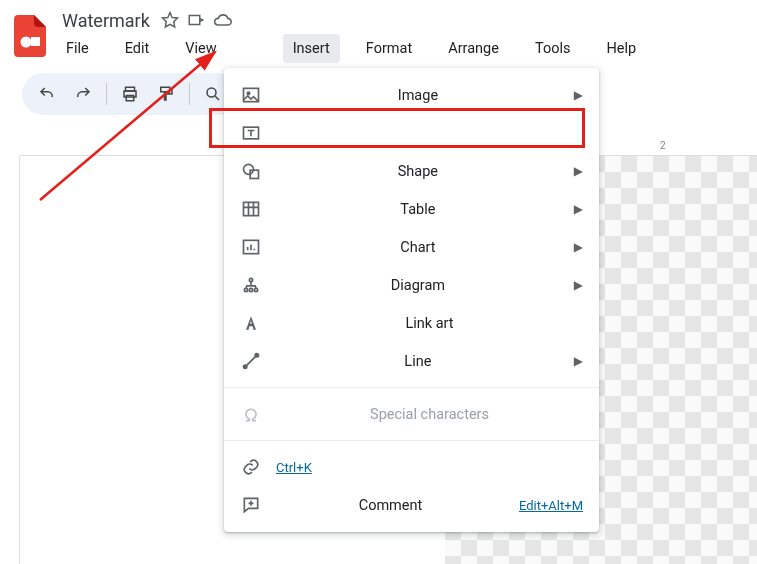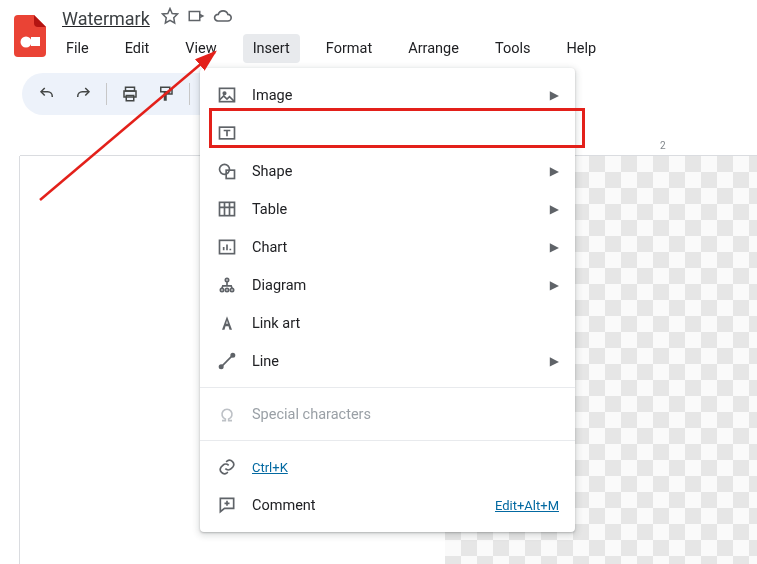--- a/index.html
+++ b/index.html
@@ -19,24 +19,24 @@
     padding: 6px 0 0 12px;
   }
   .logo {
     width: 36px; height: 48px;
     display: flex; align-items: center; justify-content: center;
     margin-top: 6px;
   }
   .title-area { margin-left: 6px; }
   .title-row {
     display: flex;
+    align-items: center;
     gap: 6px;
     padding-left: 4px;
     height: 28px;
-    text-decoration: underline;
   }
   .doc-title {
     font-size: 18px;
     color: #3c4043;
     padding: 2px 4px;
   }
   .ticon {
     width: 20px; height: 20px;
     display: flex; align-items: center; justify-content: center;
     color: #5f6368;
@@ -49,20 +49,21 @@
   }
   .menu-item {
     padding: 6px 10px;
     border-radius: 4px;
     font-size: 14.5px;
     color: #202124;
     cursor: pointer;
   }
   .menu-item.active {
     background: #e8eaed;
+    margin-left: 40px;
   }
   .toolbar {
     display: flex;
     align-items: center;
     gap: 2px;
     margin: 10px 0 0 22px;
     background: #edf2fa;
     border-radius: 24px;
     padding: 4px 8px;
     width: fit-content;
@@ -107,27 +108,28 @@
     background-image:
       linear-gradient(45deg,#e6e6e6 25%,transparent 25%,transparent 75%,#e6e6e6 75%,#e6e6e6),
       linear-gradient(45deg,#e6e6e6 25%,transparent 25%,transparent 75%,#e6e6e6 75%,#e6e6e6);
     background-size: 32px 32px;
     background-position: 0 0,16px 16px;
     background-color: #fafafa;
   }
   
   .dropdown {
     position: absolute;
-    left: 200px; top: 68px;
+    left: 224px; top: 68px;
     width: 375px;
     background: #fff;
     border-radius: 4px;
     box-shadow: 0 2px 6px 2px rgba(60,64,67,.15), 0 1px 2px rgba(60,64,67,.3);
     padding: 8px 0;
     z-index: 10;
+    text-align: center;
   }
   .dd-item {
     display: flex;
     align-items: center;
     height: 38px;
     padding: 0 16px 0 16px;
     font-size: 14.5px;
     color: #202124;
     gap: 14px;
     cursor: pointer;

